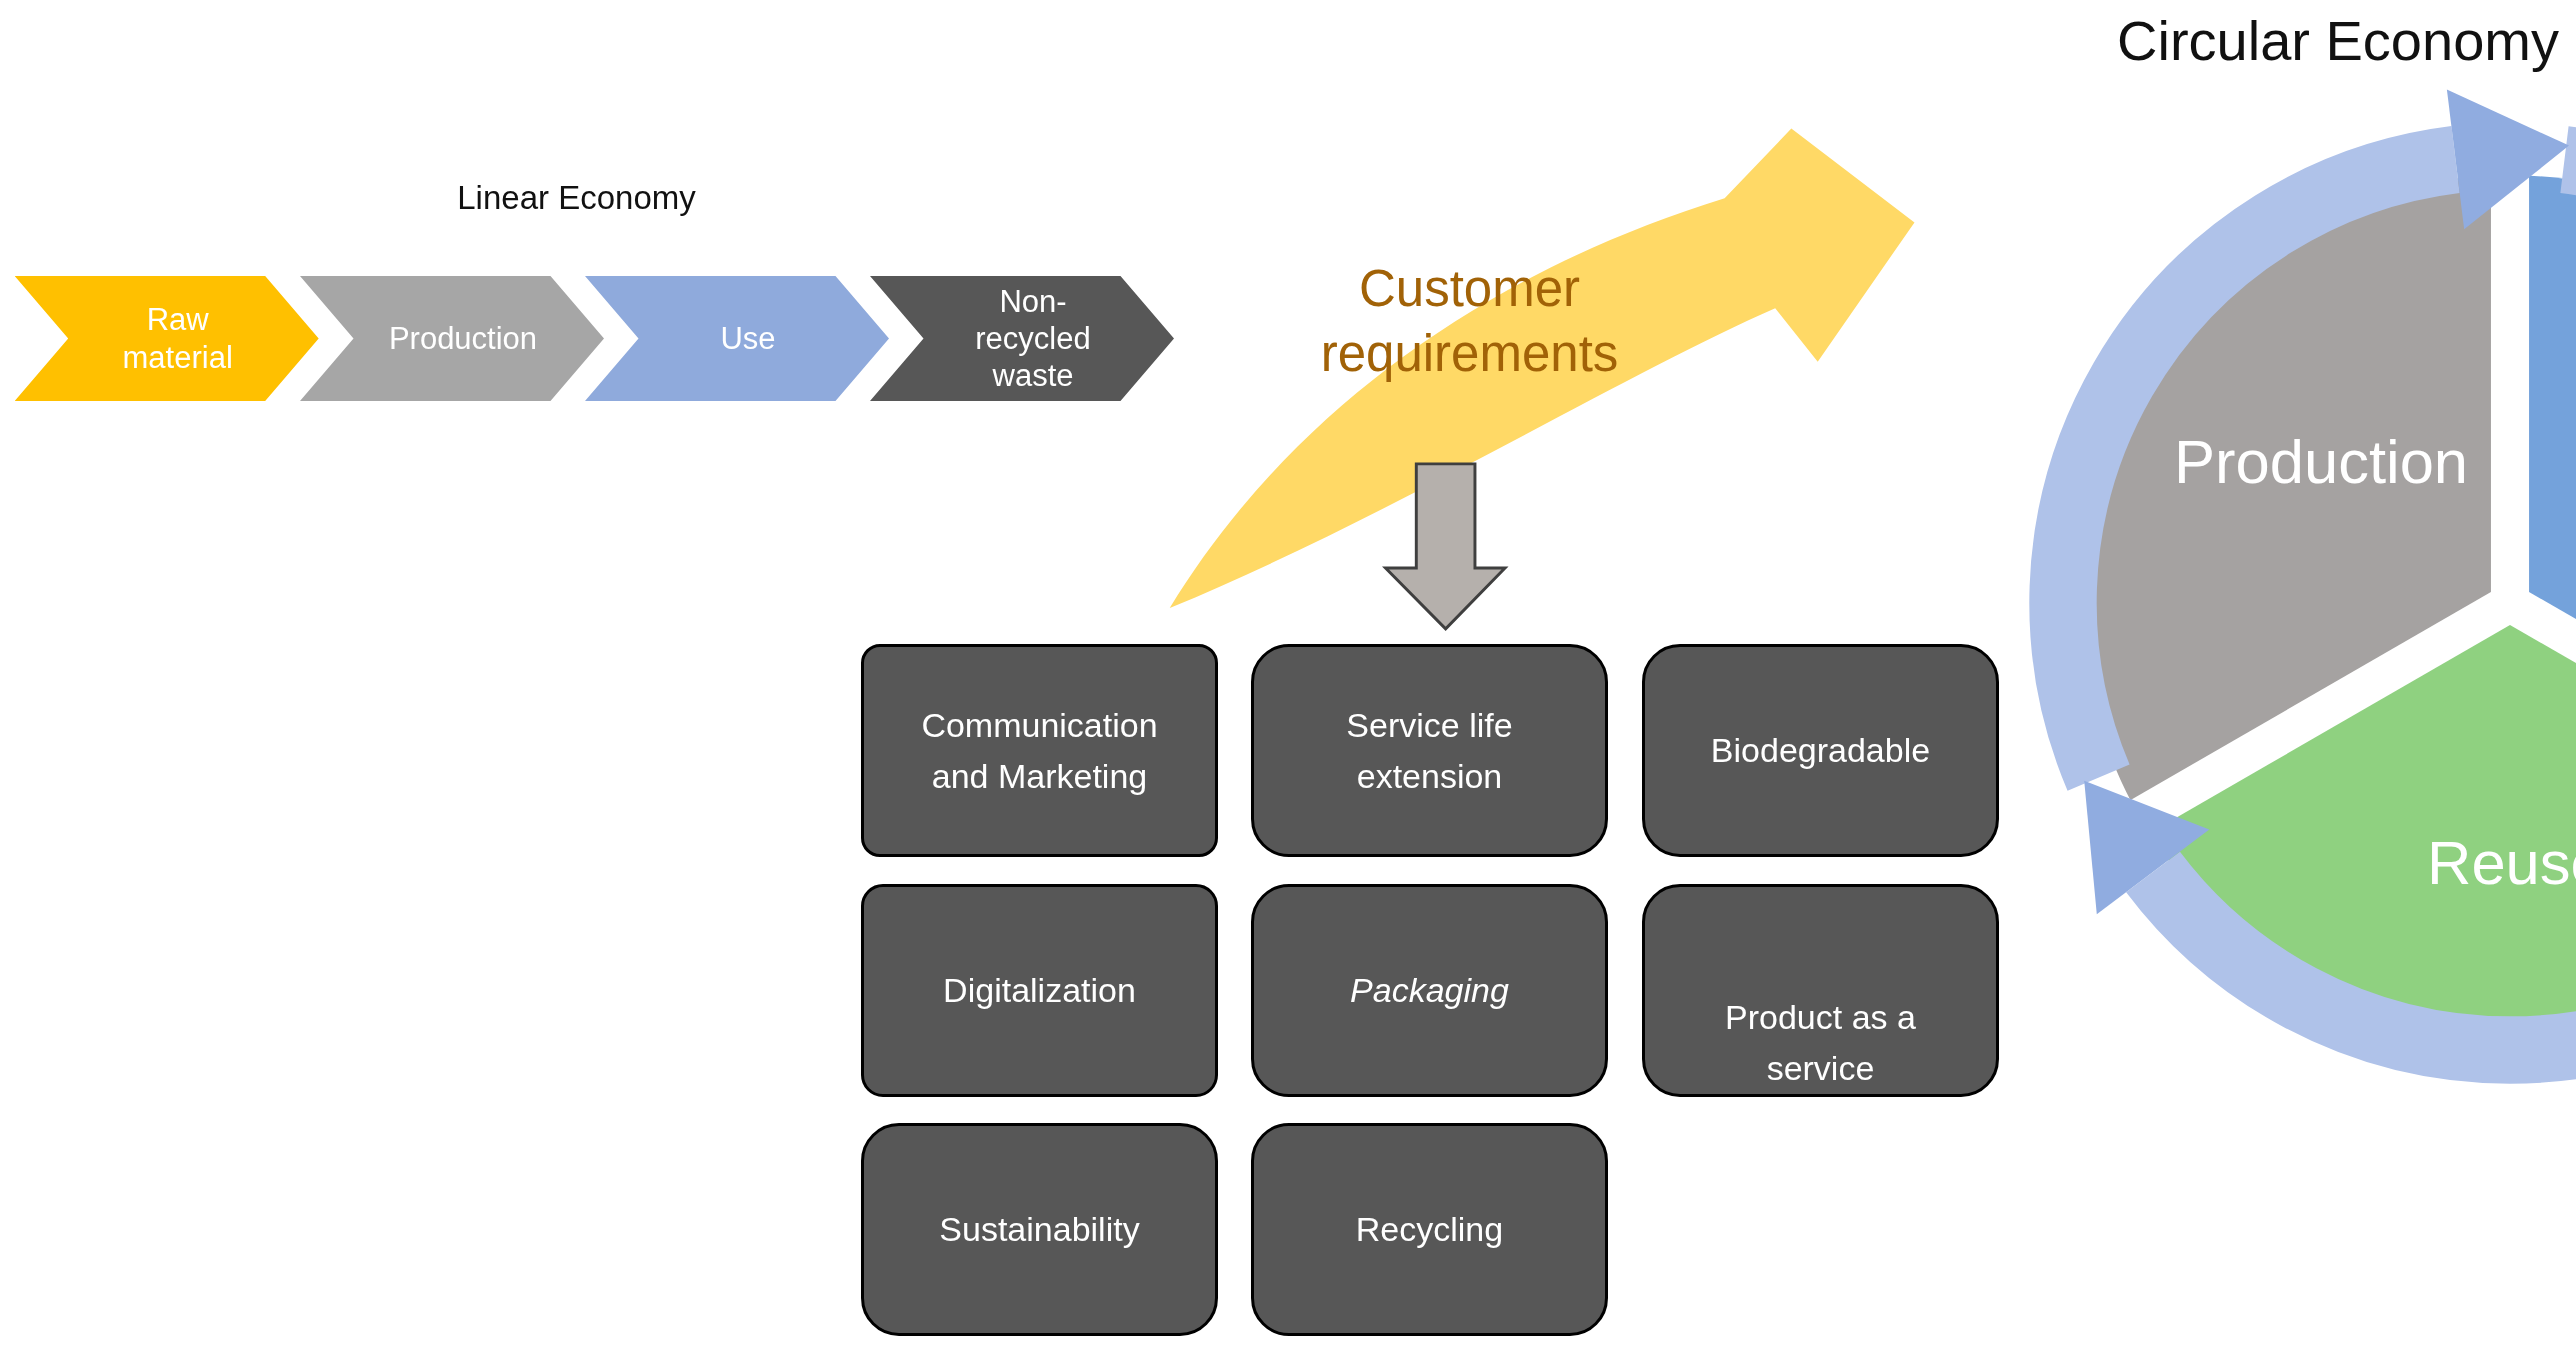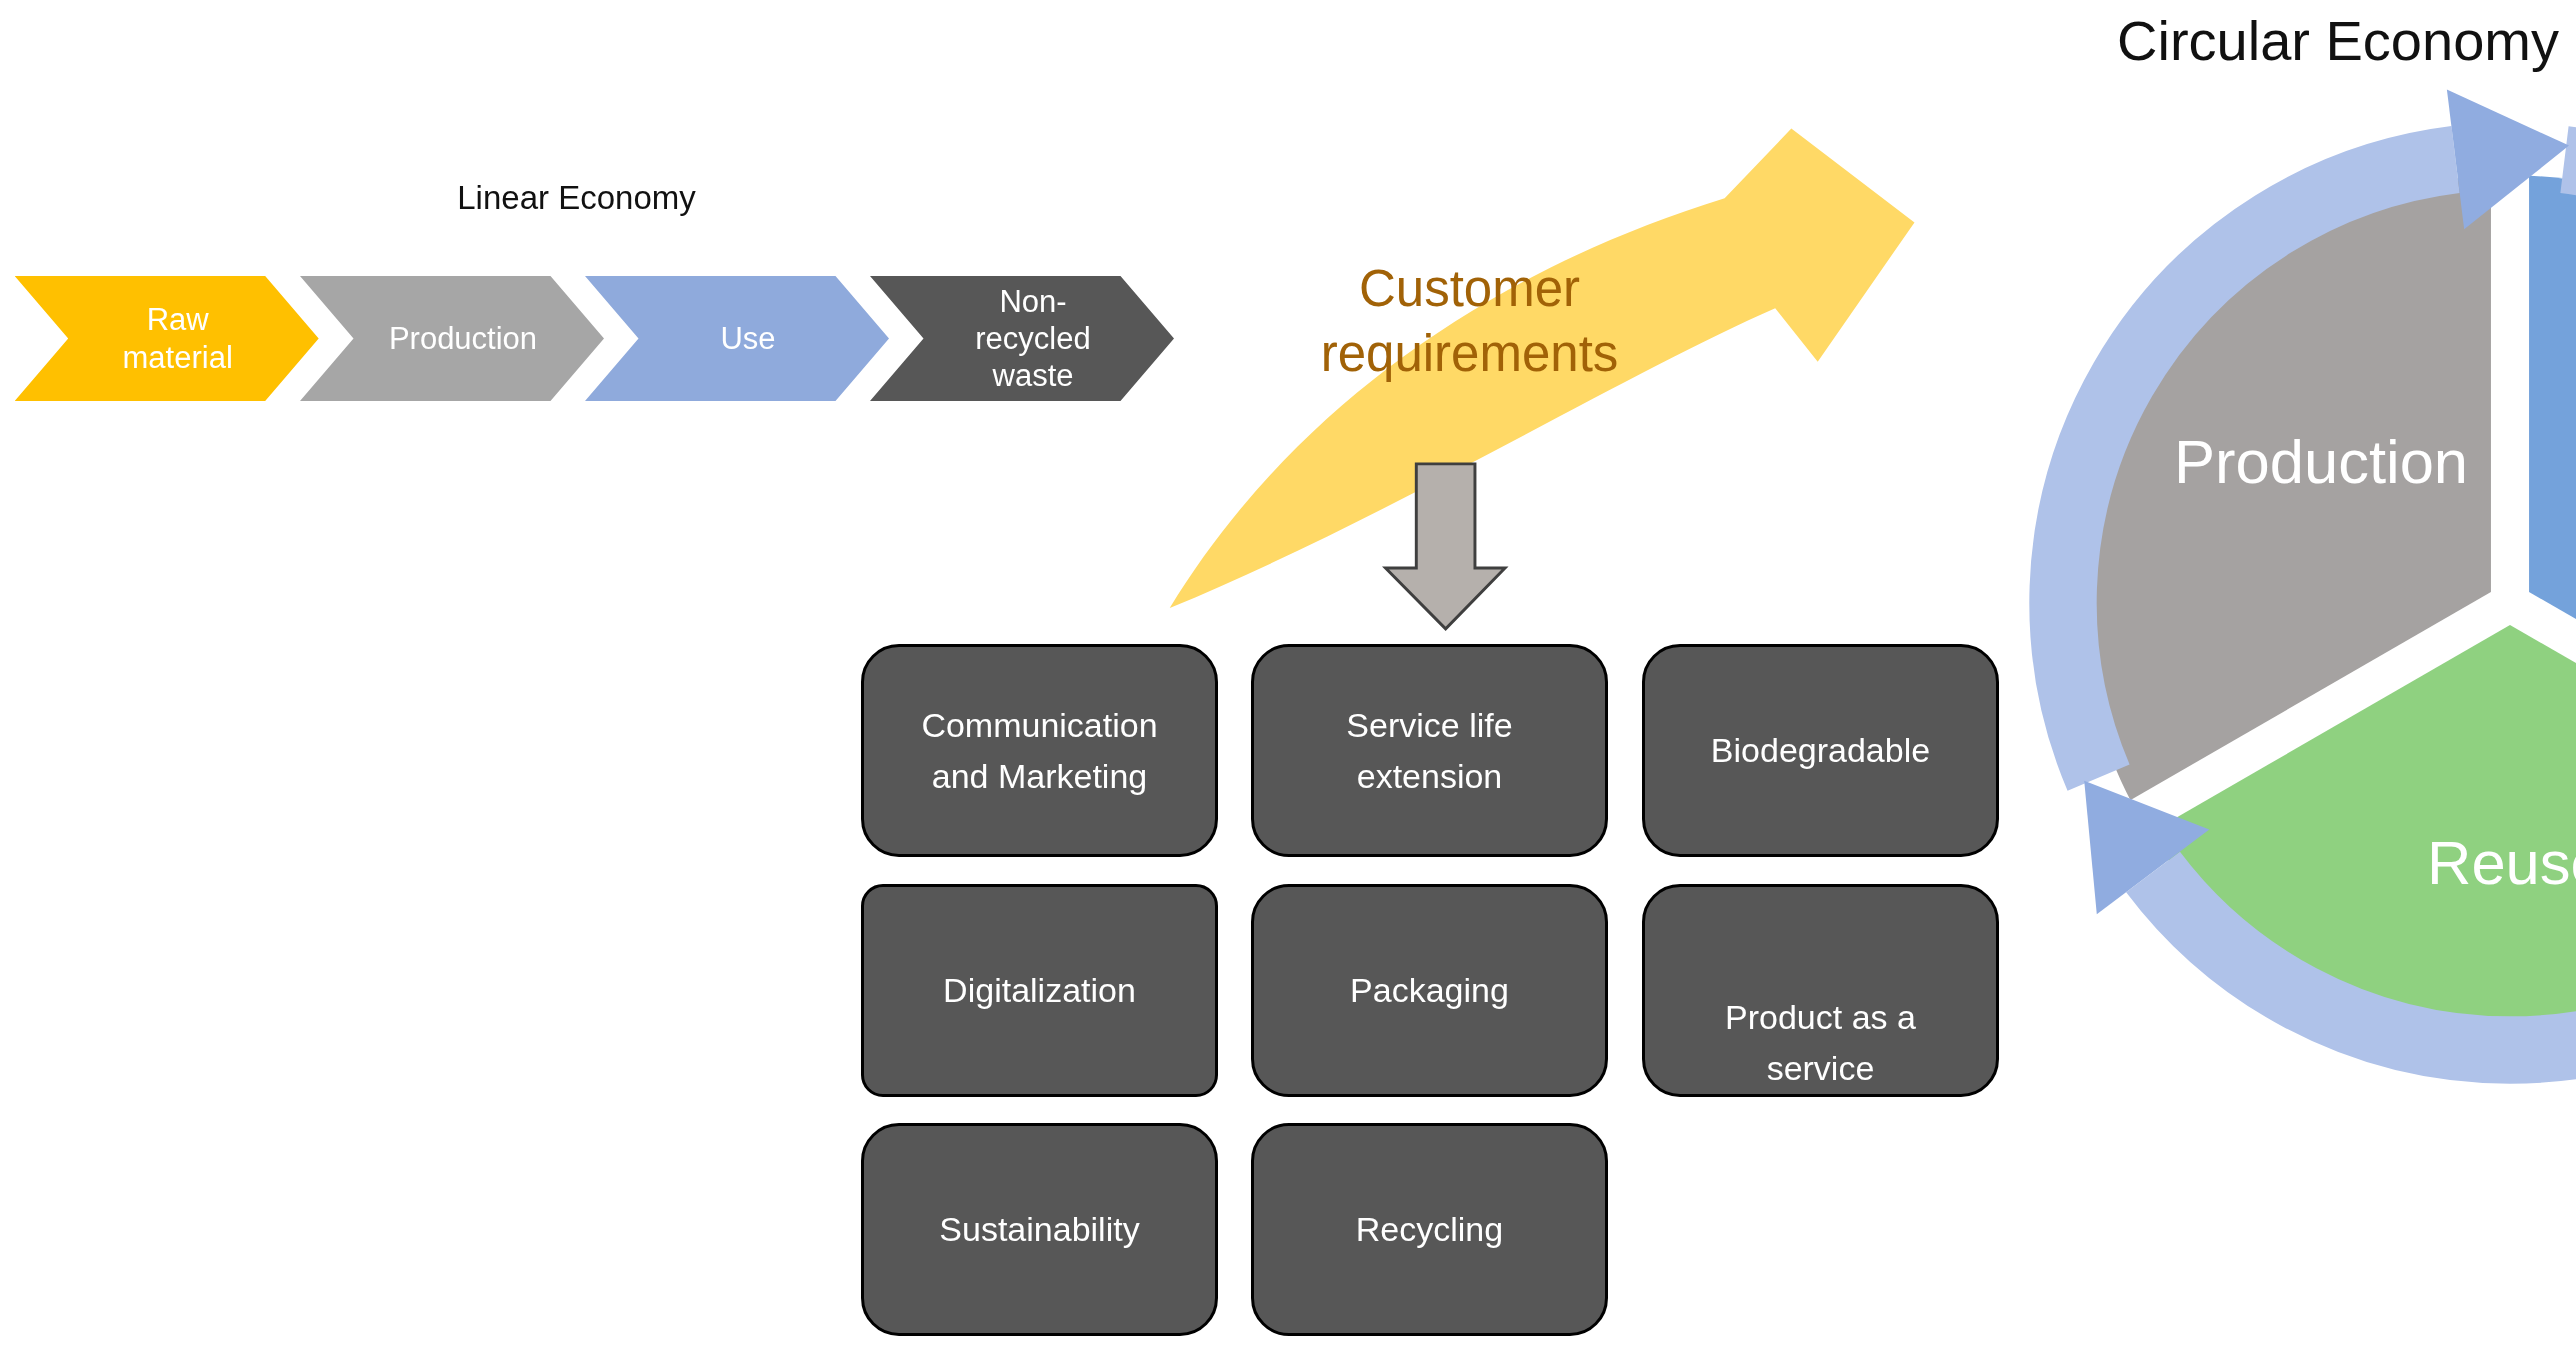--- a/index.html
+++ b/index.html
@@ -108,36 +108,36 @@
       <polygon points="236.6,100.4 325.0,138.0 250.3,191.0" fill="#90ACE0"></polygon>
       <polygon points="-205.3,154.7 -282.1,212.5 -290.7,121.3" fill="#90ACE0"></polygon>
       <polygon points="-31.3,-255.1 -43.1,-350.5 40.3,-312.3" fill="#90ACE0"></polygon>
 
       <text class="pie-label" x="-129" y="-82" text-anchor="middle" fill="#FFFFFF">Production</text>
       <text class="pie-label" x="135" y="-82" text-anchor="middle" fill="#FFFFFF">Use</text>
       <text class="pie-label" x="4" y="192" text-anchor="middle" fill="#FFFFFF">Reuse</text>
     </g>
   </svg>
 
-  <div class="factor-box" style="left: 861px; top: 644px; background: rgb(87, 87, 87);">
+  <div class="factor-box" style="left: 861px; top: 644px; background: rgb(87, 87, 87); border-radius: 19px;">
     <span class="lbl">Communication
 and Marketing</span>
   </div>
   <div class="factor-box" style="left: 1251px; top: 644px; background: rgb(87, 87, 87);">
     <span class="lbl">Service life
 extension</span>
   </div>
   <div class="factor-box" style="left: 1642px; top: 644px; background: rgb(87, 87, 87);">
     <span class="lbl">Biodegradable</span>
   </div>
 
   <div class="factor-box" style="left: 861px; top: 884px; background: rgb(87, 87, 87); border-radius: 22px;">
     <span class="lbl">Digitalization</span>
   </div>
-  <div class="factor-box" style="left: 1251px; top: 884px; background: rgb(87, 87, 87);">
+  <div class="factor-box" style="left: 1251px; top: 884px; background: rgb(87, 87, 87); font-style: italic;">
     <span class="lbl">Packaging</span>
   </div>
   <div class="factor-box" style="left: 1642px; top: 884px; background: rgb(87, 87, 87); align-items: flex-end;">
     <span class="lbl">Product as a
 service</span>
   </div>
 
   <div class="factor-box" style="left: 861px; top: 1123px; background: rgb(87, 87, 87);">
     <span class="lbl">Sustainability</span>
   </div>

